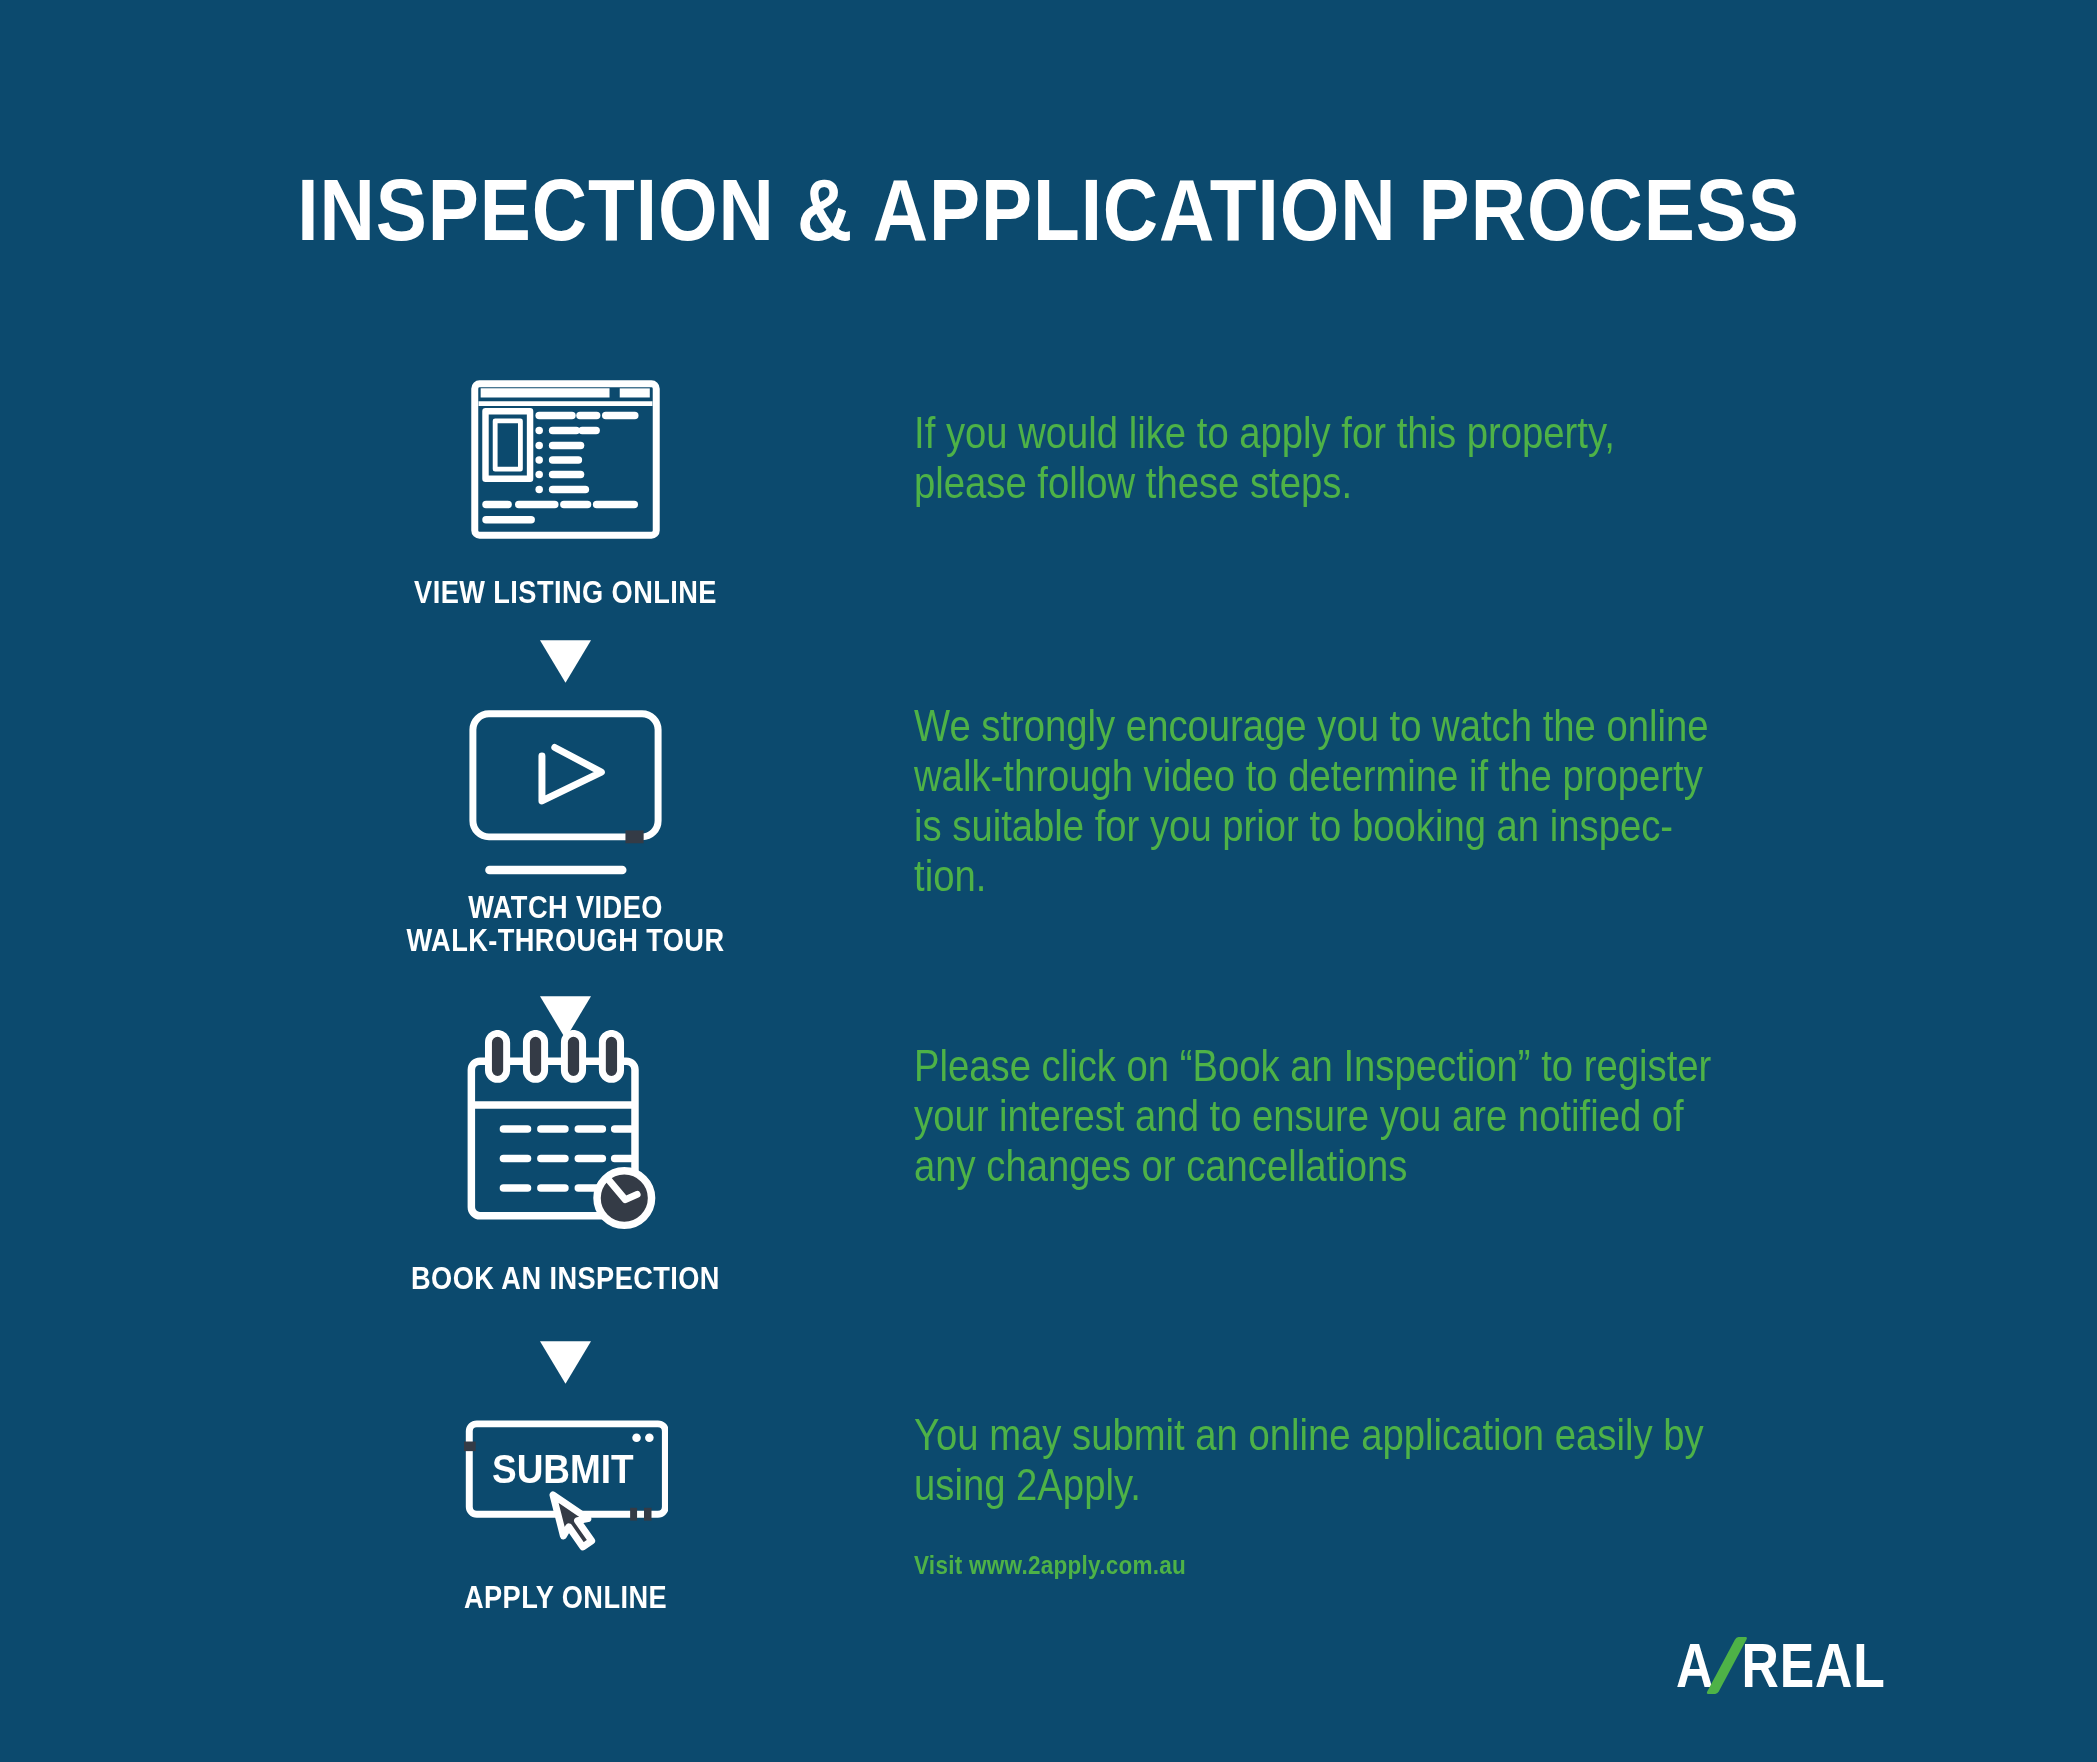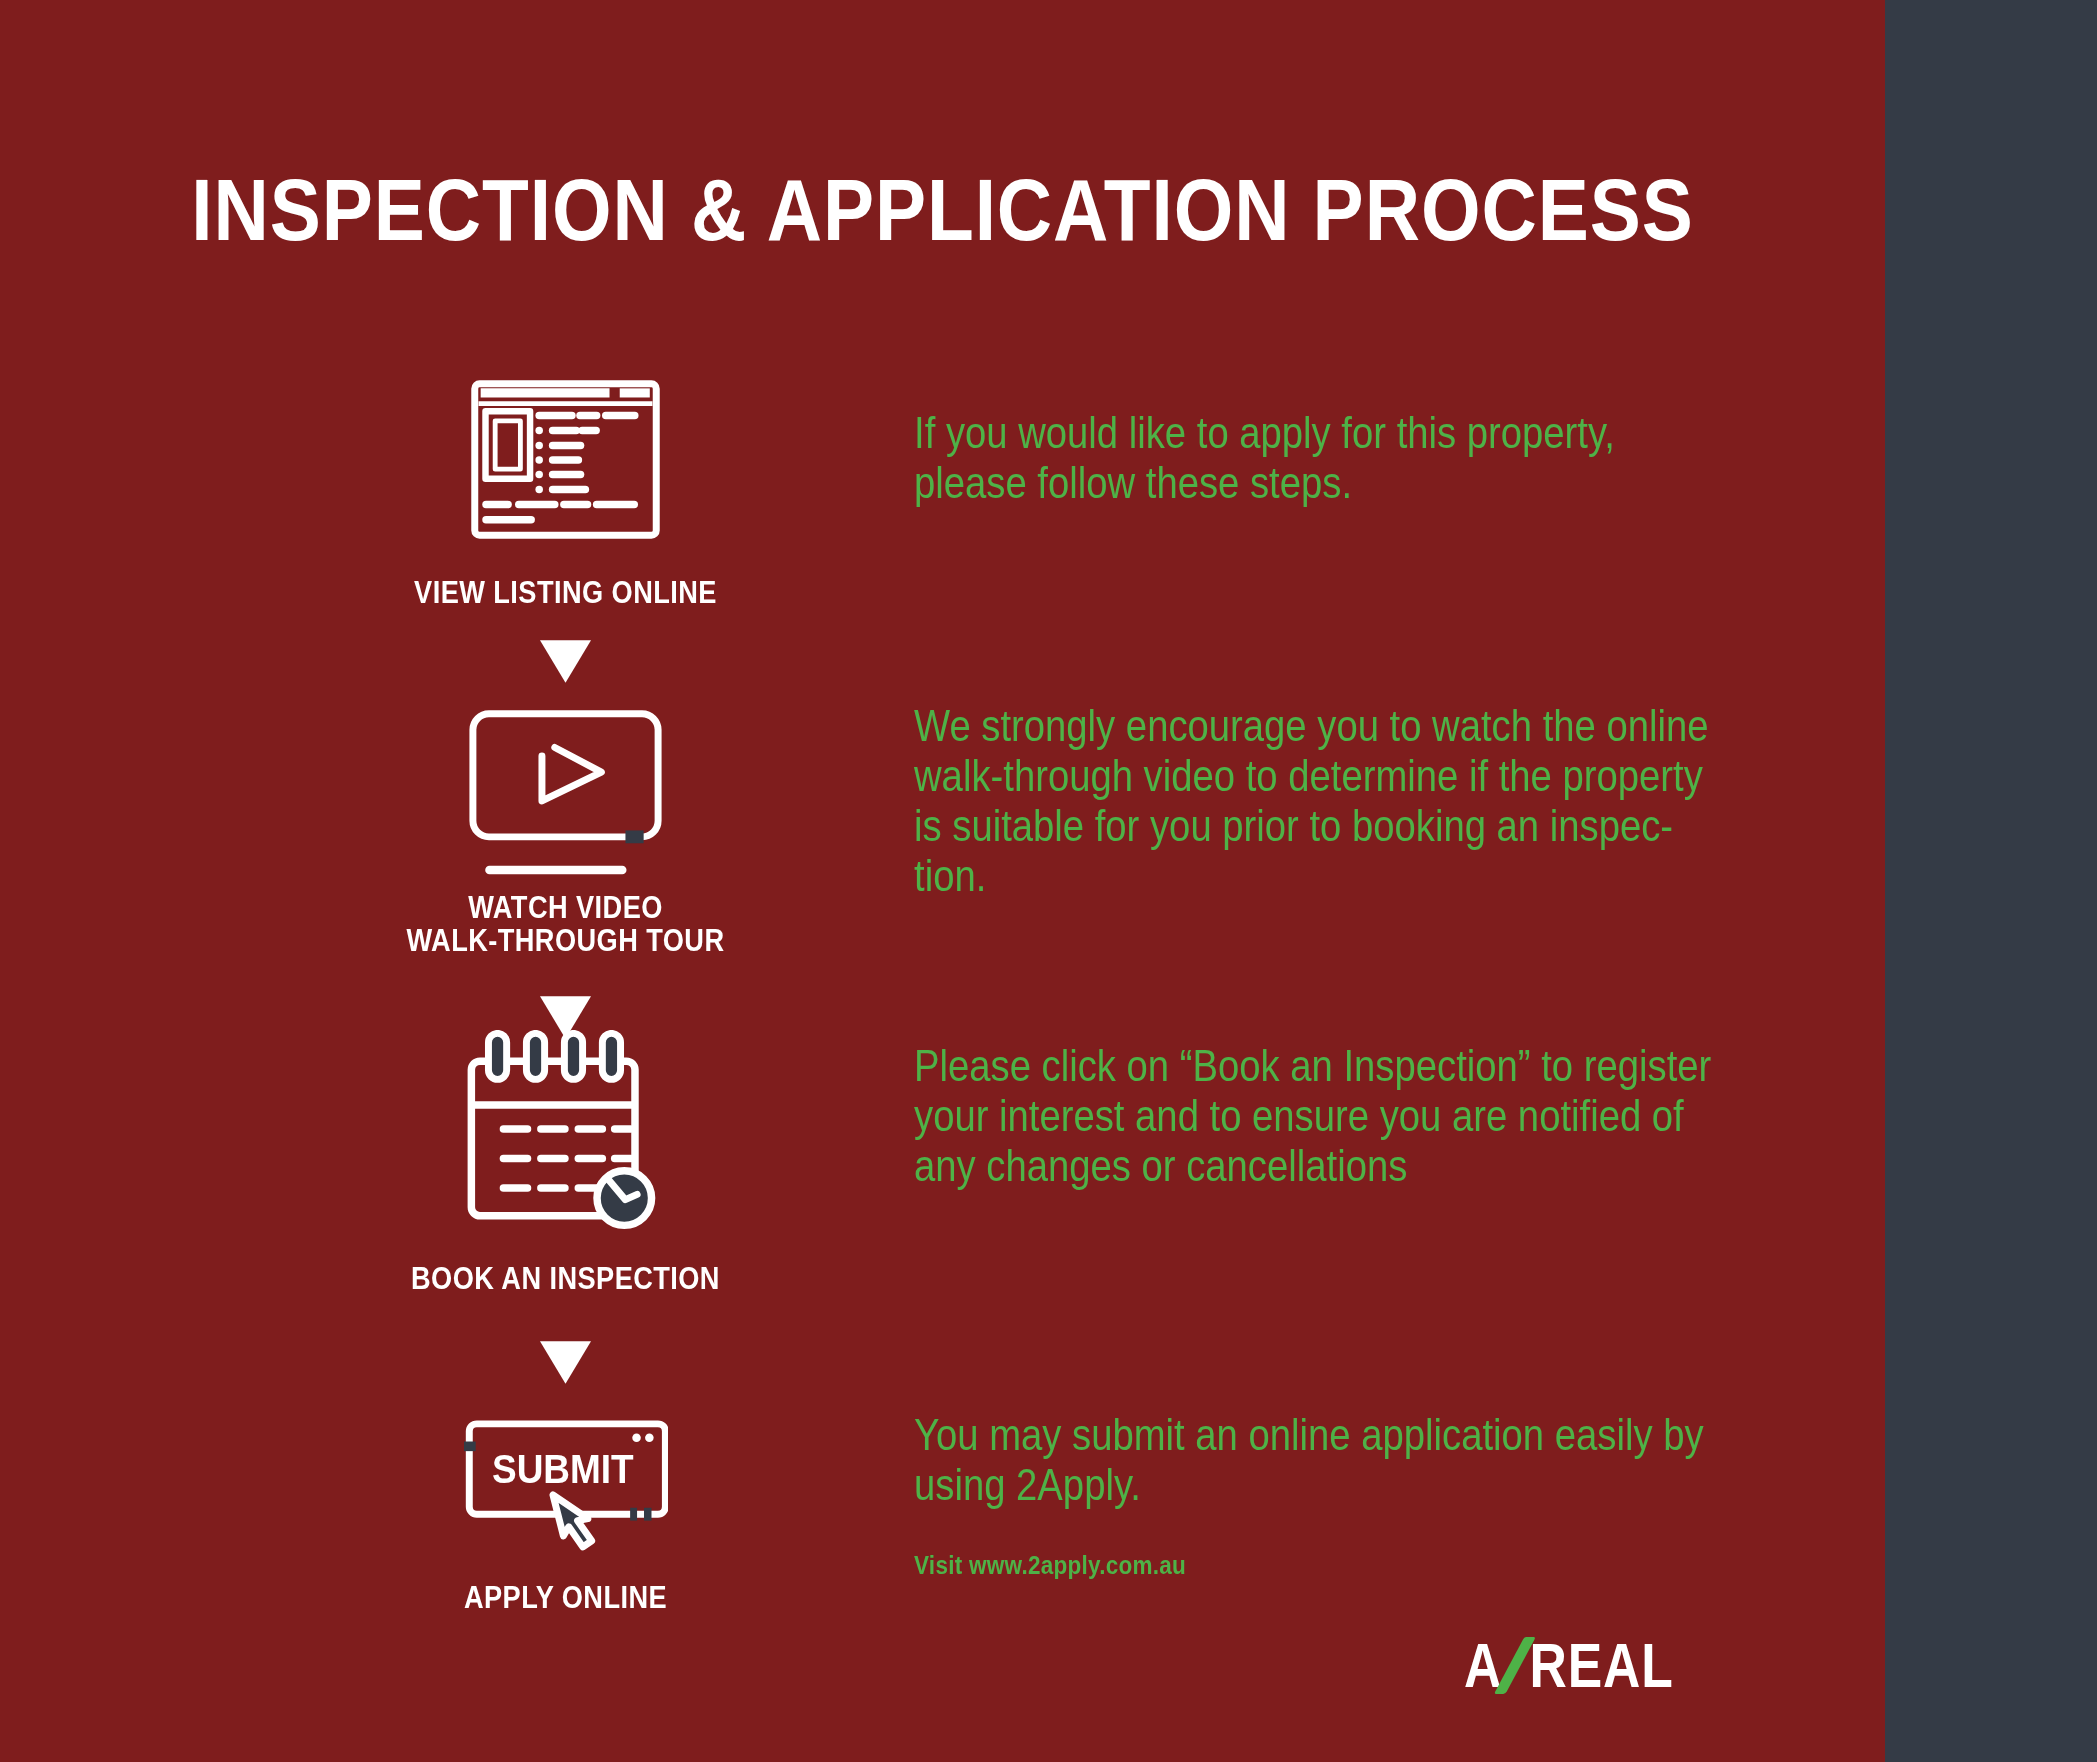--- a/index.html
+++ b/index.html
@@ -1,19 +1,19 @@
 <!DOCTYPE html>
 <html style="font-size:8.6px"><head>
 <meta charset="utf-8">
 <style>
   * { margin:0; padding:0; box-sizing:border-box; }
   html,body { background:#343b46; }
   .canvas {
-    position:relative; width:1885px; height:1762px;
-    background:#7f1d1d; overflow:hidden;
+    position:relative; width:2097px; height:1762px;
+    background:#0c4a6e; overflow:hidden;
     font-family:"Liberation Sans", sans-serif;
     color:#ffffff;
   }
   .title {
     position:absolute; top:157px; left:0; width:100%;
     text-align:center; white-space:nowrap;
     font-size:88px; font-weight:700; letter-spacing:1.1px;
     color:#ffffff; transform:scaleX(0.87); line-height:1.2;
   }
   .icon { position:absolute; }

